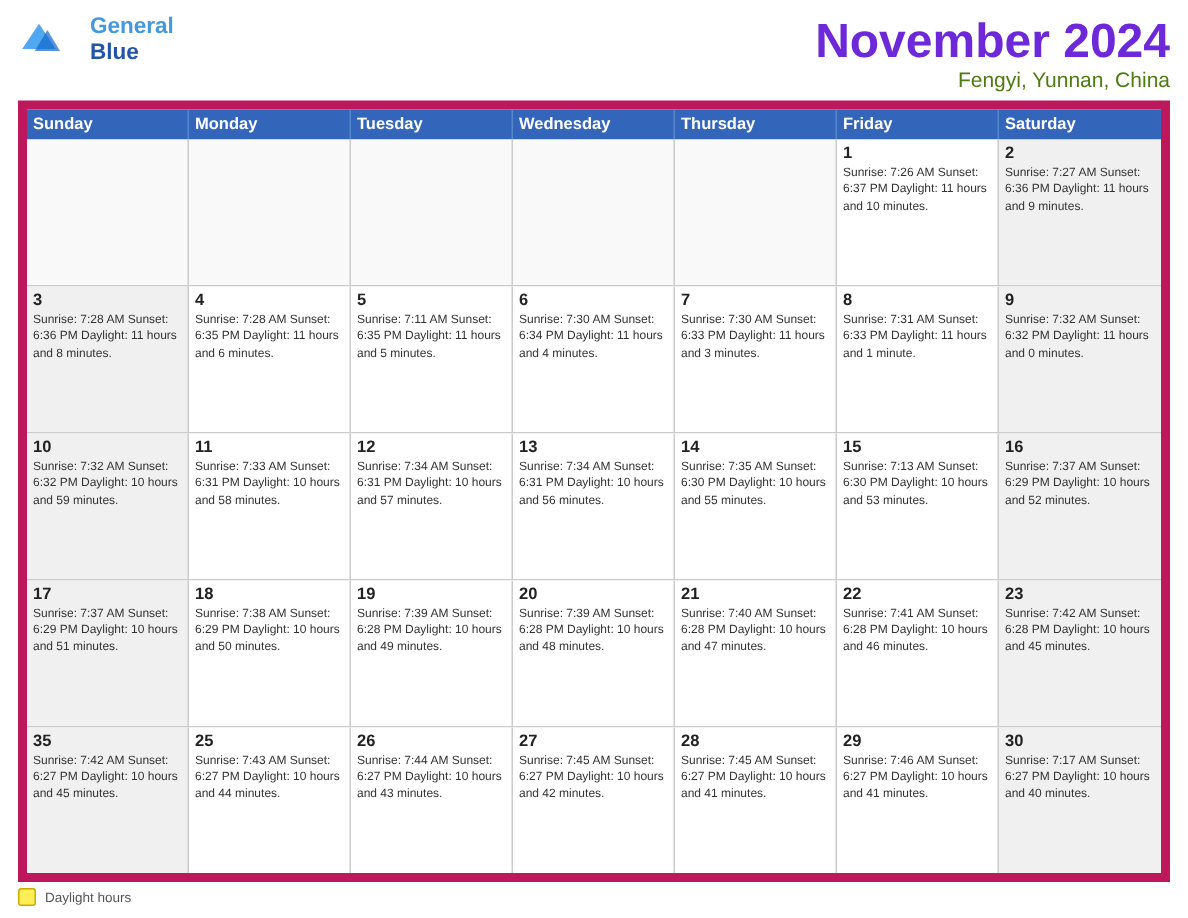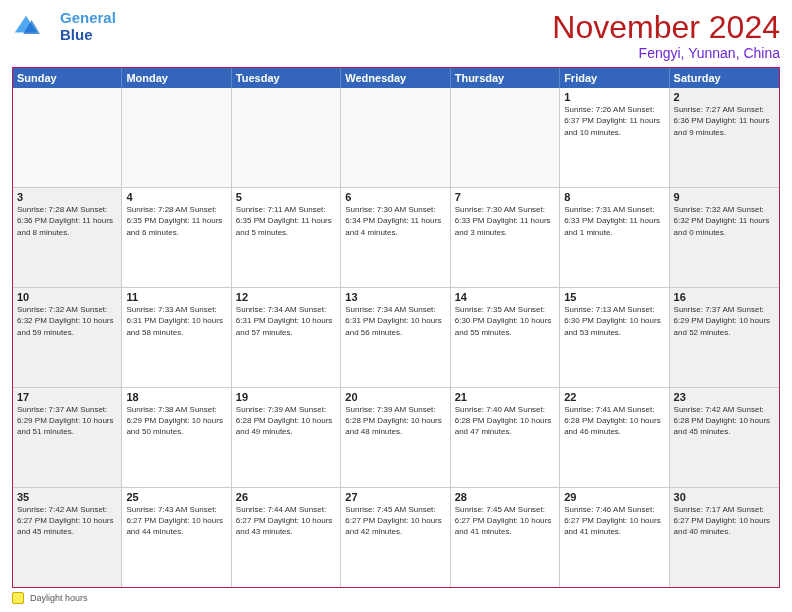--- a/index.html
+++ b/index.html
@@ -39,33 +39,33 @@
     }
     .logo-icon {
       width: 28px;
       height: 28px;
     }
     .title-block {
       text-align: right;
     }
     .month-title {
       font-size: 32px;
-      font-weight: normal;
-      color: #b91c1c;
+      font-weight: bold;
+      color: #6d28d9;
       line-height: 1.1;
     }
     .subtitle {
       font-size: 14px;
-      color: #6d28d9;
+      color: #4d7c0f;
     }
     .calendar {
       flex: 1;
       display: flex;
       flex-direction: column;
-      border: 1px solid #be185d;
+      border: 6px solid #be185d;
     }
     .cal-header {
       display: grid;
       grid-template-columns: repeat(7, 1fr);
       background: #3366bb;
     }
     .cal-header-cell {
       color: #fff;
       font-size: 11px;
       font-weight: bold;

